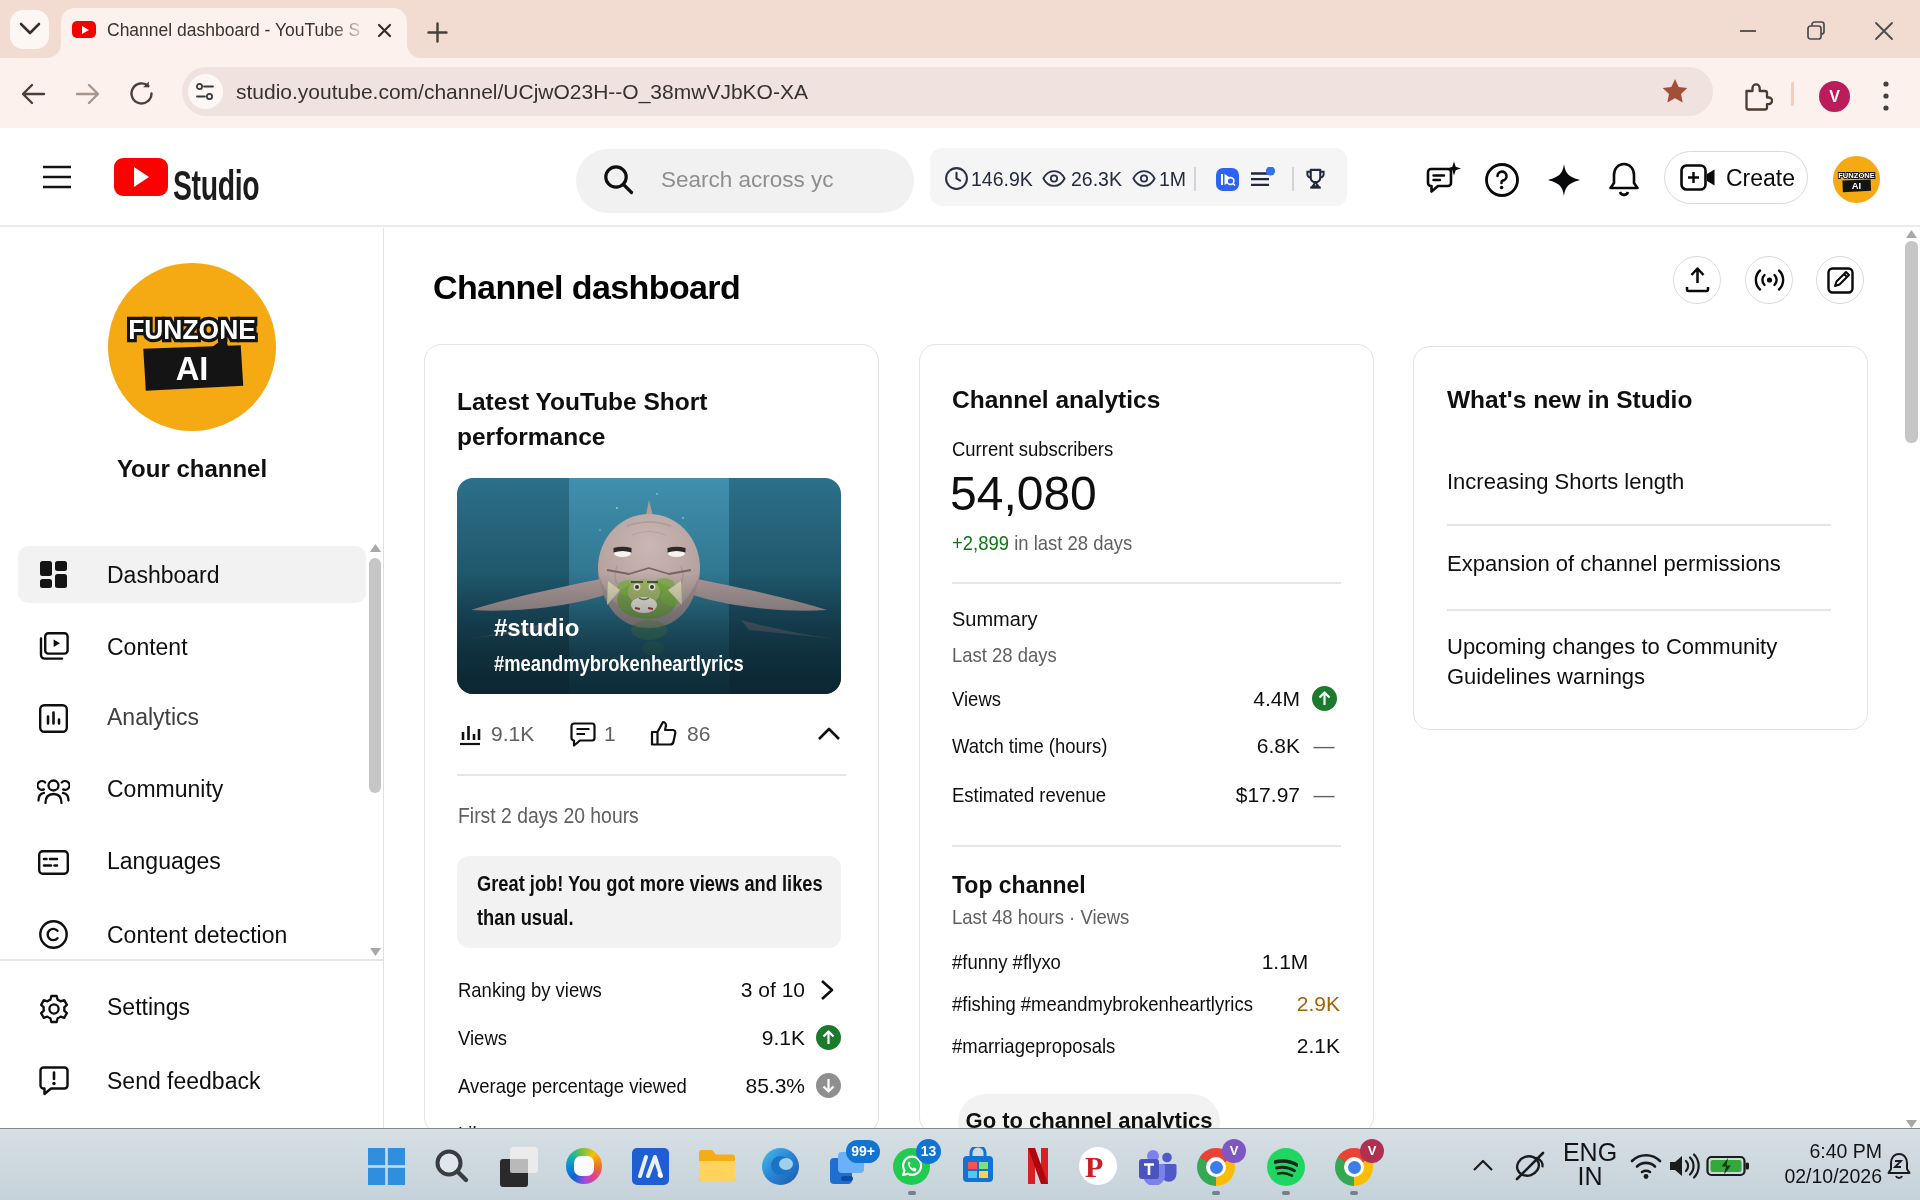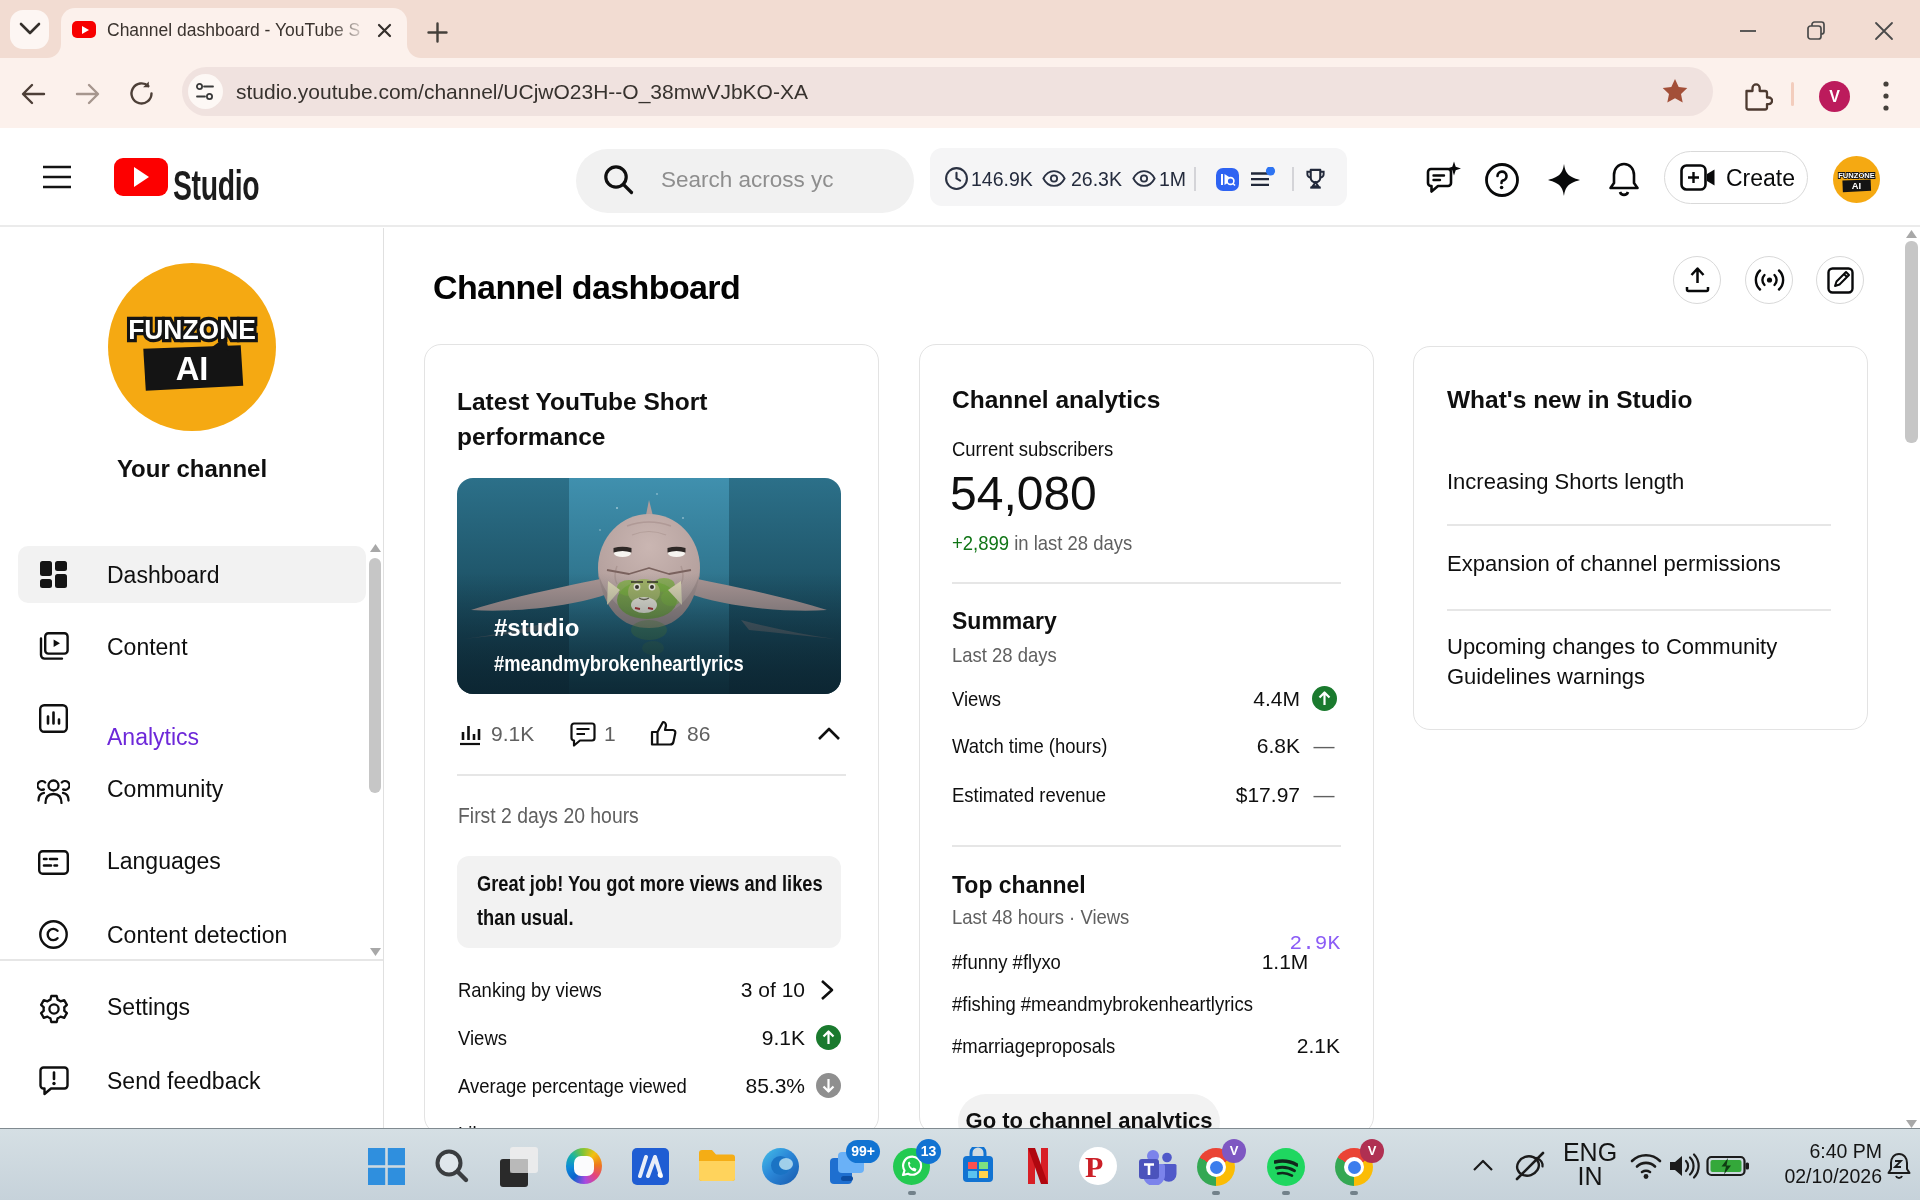--- a/index.html
+++ b/index.html
@@ -226,21 +226,21 @@
     <circle cx="15" cy="15" r="4.6" stroke="#0f0f0f" stroke-width="2.3" fill="none"></circle>
   </svg>
   <svg class="abs" style="left:39px;top:1066px" width="30" height="30" viewBox="0 0 30 30">
     <path d="M4.5 1.5 H25.5 A3 3 0 0 1 28.5 4.5 V19.5 A3 3 0 0 1 25.5 22.5 H12 L5.5 28 V22.5 H4.5 A3 3 0 0 1 1.5 19.5 V4.5 A3 3 0 0 1 4.5 1.5 Z" stroke="#0f0f0f" stroke-width="2.4" fill="none" stroke-linejoin="round"></path>
     <path d="M15 6.5 V13" stroke="#0f0f0f" stroke-width="2.6" stroke-linecap="round"></path>
     <circle cx="15" cy="17.5" r="1.7" fill="#0f0f0f"></circle>
   </svg>
 
   <div class="abs" style="left:107px;top:562px;font-size:23px;font-weight:500;color:#0f0f0f;">Dashboard</div>
   <div class="abs" style="left:107px;top:634px;font-size:23px;color:#0f0f0f;">Content</div>
-  <div class="abs" style="left:107px;top:704px;font-size:23px;color:#6d28d9;margin-top:20px;">Analytics</div>
+  <div class="abs" style="left:107px;top:704px;font-size:23px;color:#404040;">Analytics</div>
   <div class="abs" style="left:107px;top:776px;font-size:23px;color:#0f0f0f;">Community</div>
   <div class="abs" style="left:107px;top:848px;font-size:23px;color:#0f0f0f;">Languages</div>
   <div class="abs" style="left:107px;top:922px;font-size:23px;color:#0f0f0f;">Content detection</div>
   <div class="abs" style="left:0;top:959px;width:383px;height:1.6px;background:#e6e6e6;"></div>
   <div class="abs" style="left:107px;top:994px;font-size:23px;color:#0f0f0f;">Settings</div>
   <div class="abs" style="left:107px;top:1068px;font-size:23px;color:#0f0f0f;">Send feedback</div>
 
   <svg class="abs" style="left:369px;top:543px" width="13" height="10" viewBox="0 0 13 10">
       <path d="M6.5 1 L12 9 H1 Z" fill="#a8a8a8"></path>
     </svg>
@@ -385,41 +385,41 @@
       <path d="M6.5 1 V13 M1.5 8.5 L6.5 13.5 L11.5 8.5" stroke="#fff" stroke-width="2.2" fill="none" stroke-linejoin="round"></path>
     </svg>
   <div class="abs yt" style="left:458px;top:1122px;font-size:21px;color:#0f0f0f;">Likes</div>
 
   <div class="abs" style="left:919px;top:344px;width:455px;height:790px;border:1.6px solid #e3e3e3;border-radius:17px;background:#fff;"></div>
   <div class="abs" style="left:952px;top:386px;font-size:24.5px;font-weight:bold;color:#0f0f0f;">Channel analytics</div>
   <div class="abs yt" style="left:952px;top:437px;font-size:21px;color:#0f0f0f;">Current subscribers</div>
   <div class="abs" style="left:950px;top:466px;font-size:48px;color:#0f0f0f;">54,080</div>
   <div class="abs yt" style="left:952px;top:531px;font-size:21px;color:#606060;"><span style="color:#107516;">+2,899</span> in last 28 days</div>
   <div class="abs" style="left:952px;top:582px;width:389px;height:1.6px;background:#e6e6e6;"></div>
-  <div class="abs" style="left:952px;top:608px;font-size:23px;font-weight:bold;color:#0f0f0f;">Summary</div>
+  <div class="abs" style="left:952px;top:608px;font-size:20px;font-weight:normal;color:#0f0f0f;">Summary</div>
   <div class="abs yt" style="left:952px;top:643px;font-size:21px;color:#606060;">Last 28 days</div>
   <div class="abs yt" style="left:952px;top:687px;font-size:21px;color:#0f0f0f;">Views</div>
   <div class="abs" style="left:1155px;top:687px;width:145px;text-align:right;font-size:21px;color:#0f0f0f;">4.4M</div>
   <div class="abs" style="left:1312px;top:686px;width:25px;height:25px;border-radius:50%;background:#1a7a2e;"></div>
   <svg class="abs" style="left:1318px;top:691px" width="13" height="15" viewBox="0 0 13 15">
       <path d="M6.5 14 V2 M1.5 6.5 L6.5 1.5 L11.5 6.5" stroke="#fff" stroke-width="2.2" fill="none" stroke-linejoin="round"></path>
     </svg>
   <div class="abs yt" style="left:952px;top:734px;font-size:21px;color:#0f0f0f;">Watch time (hours)</div>
   <div class="abs" style="left:1155px;top:734px;width:145px;text-align:right;font-size:21px;color:#0f0f0f;">6.8K</div>
   <div class="abs" style="left:1313px;top:734px;width:22px;text-align:center;font-size:21px;color:#606060;">—</div>
   <div class="abs yt" style="left:952px;top:783px;font-size:21px;color:#0f0f0f;">Estimated revenue</div>
   <div class="abs" style="left:1155px;top:783px;width:145px;text-align:right;font-size:21px;color:#0f0f0f;">$17.97</div>
   <div class="abs" style="left:1313px;top:783px;width:22px;text-align:center;font-size:21px;color:#606060;">—</div>
   <div class="abs" style="left:952px;top:845px;width:389px;height:1.6px;background:#e6e6e6;"></div>
   <div class="abs" style="left:952px;top:872px;font-size:23px;font-weight:bold;color:#0f0f0f;">Top channel</div>
   <div class="abs yt" style="left:952px;top:905px;font-size:21px;color:#606060;">Last 48 hours · Views</div>
   <div class="abs yt" style="left:952px;top:950px;font-size:21px;color:#0f0f0f;">#funny #flyxo</div>
   <div class="abs" style="left:1230px;top:950px;width:110px;text-align:center;font-size:21px;color:#0f0f0f;">1.1M</div>
   <div class="abs yt" style="left:952px;top:992px;font-size:21px;color:#0f0f0f;">#fishing #meandmybrokenheartlyrics</div>
-  <div class="abs" style="left:1230px;top:932px;width:110px;text-align:right;font-size:21px;color:#8b5cf6;font-family:Liberation Mono, monospace;">2.9K</div>
+  <div class="abs" style="left:1230px;top:992px;width:110px;text-align:right;font-size:21px;color:#a16207;">2.9K</div>
   <div class="abs yt" style="left:952px;top:1034px;font-size:21px;color:#0f0f0f;">#marriageproposals</div>
   <div class="abs" style="left:1230px;top:1034px;width:110px;text-align:right;font-size:21px;color:#0f0f0f;">2.1K</div>
   <div class="abs" style="left:958px;top:1094px;width:262px;height:56px;border-radius:28px;background:#f2f2f2;"></div>
   <div class="abs" style="left:958px;top:1108px;width:262px;text-align:center;font-size:22px;font-weight:bold;color:#0f0f0f;">Go to channel analytics</div>
 
   <div class="abs" style="left:1413px;top:346px;width:455px;height:384px;border:1.6px solid #e3e3e3;border-radius:17px;background:#fff;"></div>
   <div class="abs" style="left:1447px;top:386px;font-size:24.5px;font-weight:bold;color:#0f0f0f;">What's new in Studio</div>
   <div class="abs" style="left:1447px;top:469px;font-size:22px;color:#0f0f0f;">Increasing Shorts length</div>
   <div class="abs" style="left:1447px;top:524px;width:384px;height:1.6px;background:#e6e6e6;"></div>
   <div class="abs" style="left:1447px;top:551px;font-size:22px;color:#0f0f0f;">Expansion of channel permissions</div>

